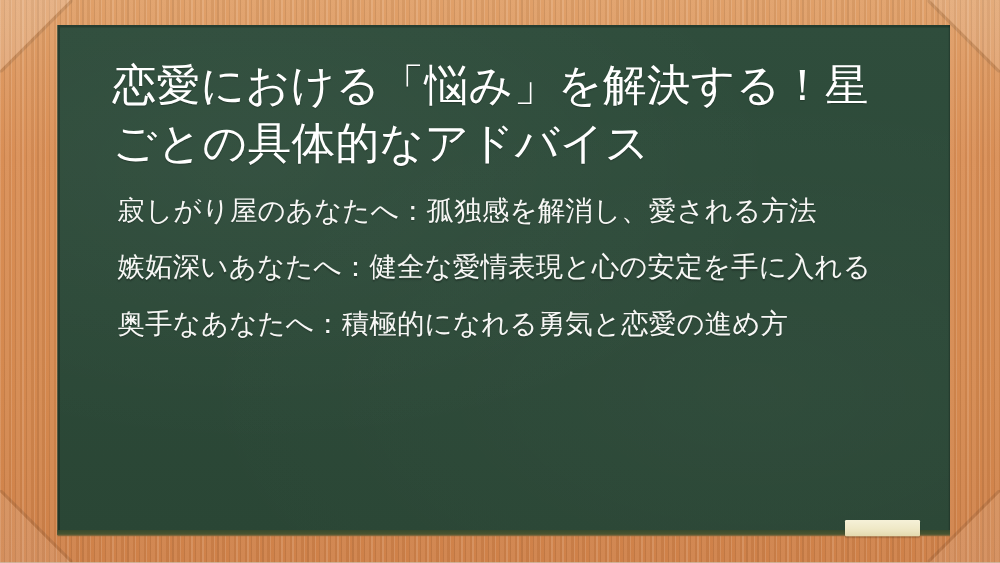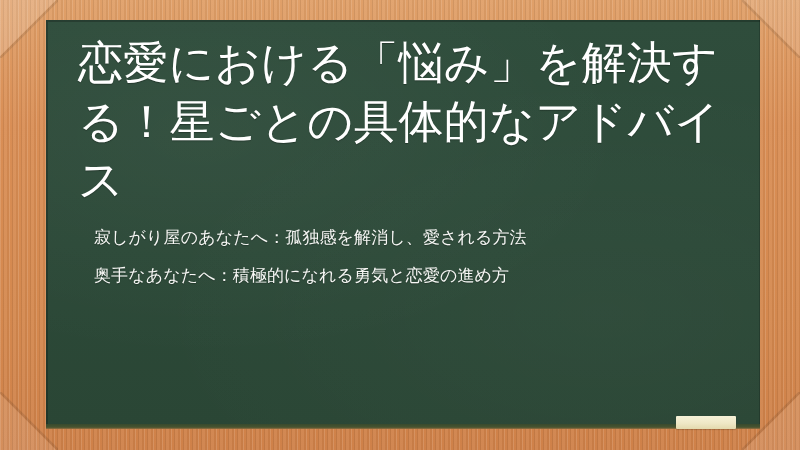--- a/index.html
+++ b/index.html
@@ -101,39 +101,39 @@
     left: 46px;
     top: 424px;
     width: 714px;
     height: 5px;
     background: linear-gradient(180deg, #3a4a2c 0%, #4a5630 60%, #8a6a3e 100%);
     opacity: 0.9;
   }
 
   
   .board-title {
-    margin: 0;
+    margin: 12px;
     padding: 0 8px 0 8px;
     color: #ffffff;
-    font-size: 45px;
+    font-size: 35px;
     line-height: 1.30;
     font-weight: 400;
     letter-spacing: 0.2px;
     text-shadow: 0 1px 1px rgba(0,0,0,0.28);
   }
 
   .board-list {
     list-style: none;
     margin: 16px 0 0 0;
     padding: 0 6px 0 24px;
   }
 
   .board-list-item {
     color: #f7f7f5;
-    font-size: 17px;
+    font-size: 22px;
     line-height: 1.42;
     font-weight: 400;
     margin: 0 0 14px 0;
     letter-spacing: 0.1px;
     text-shadow: 0 1px 1px rgba(0,0,0,0.25);
   }
   .board-list-item:last-child {
     margin-bottom: 5px;
   }
 
@@ -157,20 +157,21 @@
   <div class="frame"></div>
   <div class="frame-miter-bl"></div>
   <div class="frame-miter-br"></div>
 
   <div class="board">
 
     <h1 class="board-title">恋愛における「悩み」を解決する！星ごとの具体的なアドバイス</h1>
 
     <ul class="board-list">
       <li class="board-list-item">寂しがり屋のあなたへ：孤独感を解消し、愛される方法</li>
+      <li class="board-list-item">嫉妬深いあなたへ：健全な愛情表現と心の安定を手に入れる</li>
       <li class="board-list-item">奥手なあなたへ：積極的になれる勇気と恋愛の進め方</li>
     </ul>
 
   </div>
 
   <div class="board-ledge-line"></div>
   <div class="chalk-stick"></div>
 
 </div>
 

